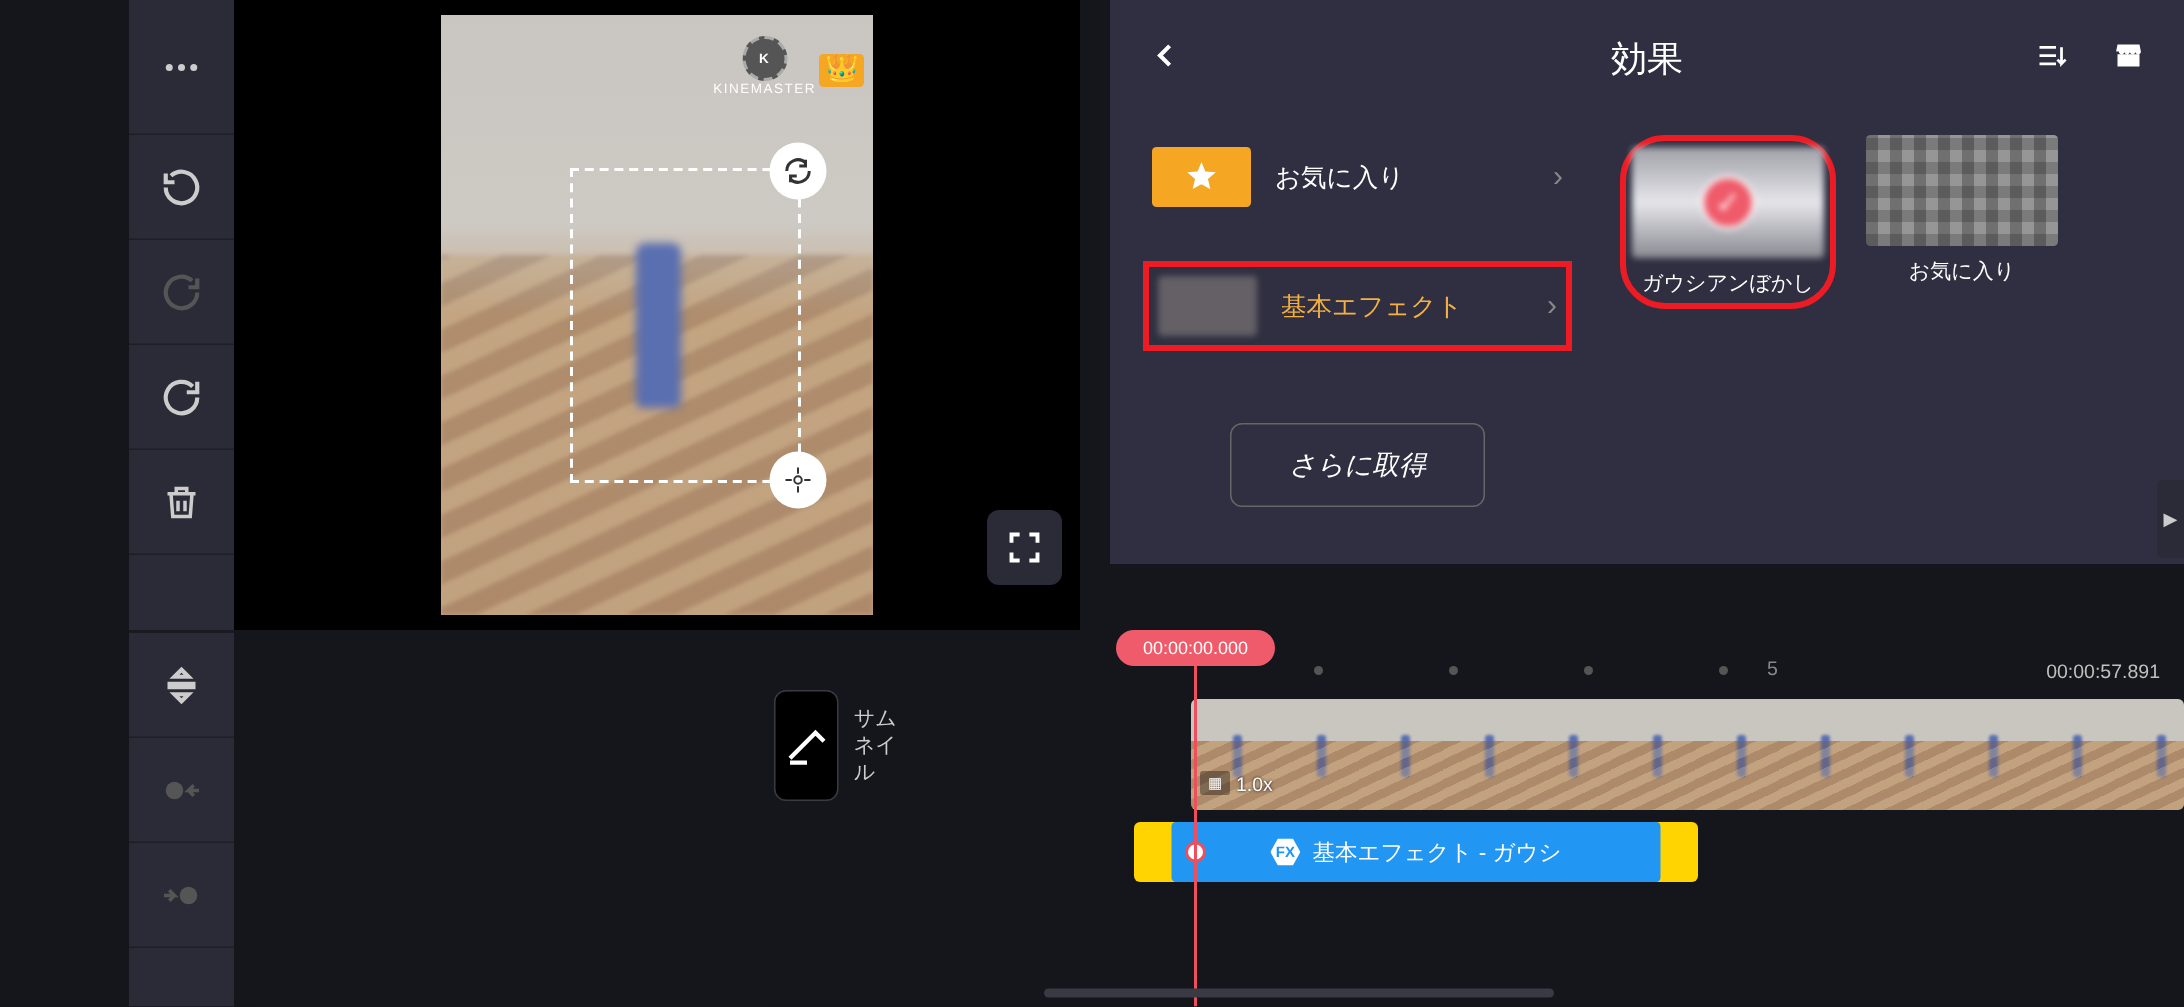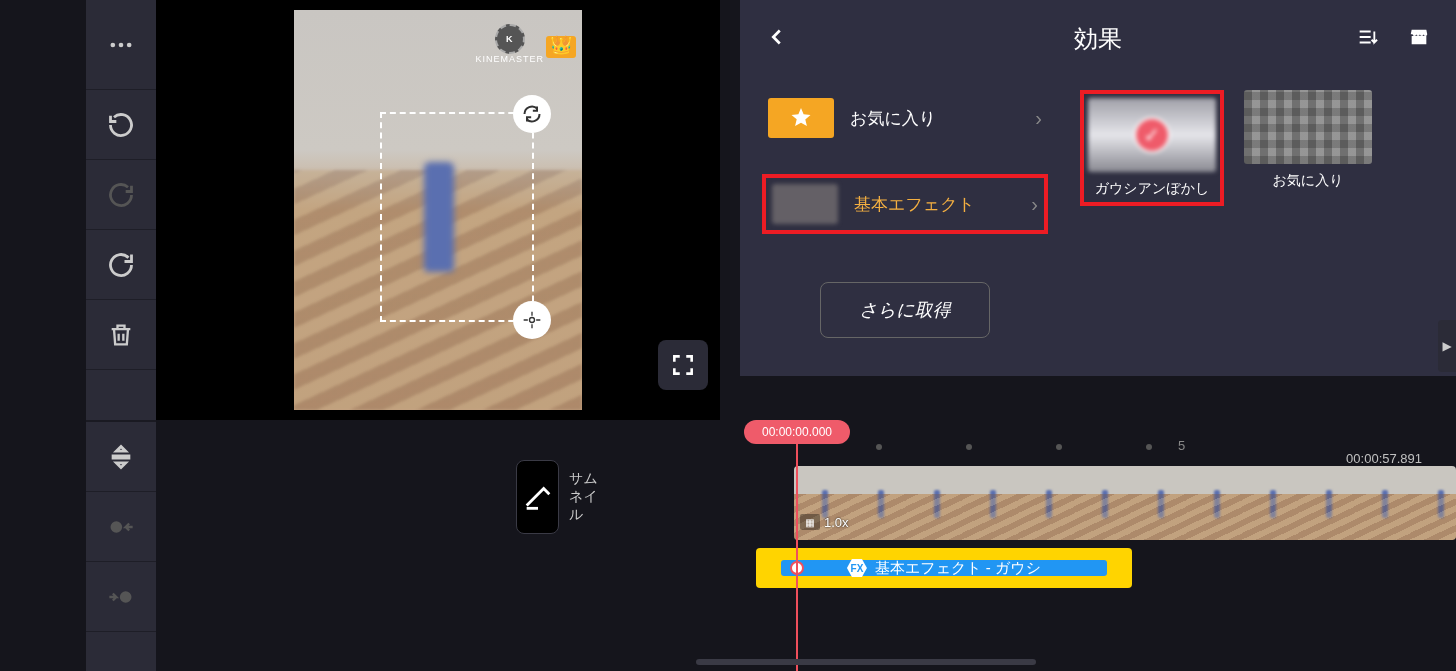--- a/index.html
+++ b/index.html
@@ -36,49 +36,49 @@
 .list { display: flex; flex-direction: column; gap: 30px; padding: 14px 22px; width: 330px; float: left; }
 .item { display: flex; align-items: center; gap: 16px; cursor: pointer; padding: 6px; }
 .item.highlight { border: 4px solid #ed1c24; }
 .thumb-sm { width: 66px; height: 40px; background: #646066; border-radius: 3px; filter: blur(2px); }
 .star-sq { width: 66px; height: 40px; background: #f5a623; border-radius: 3px; display: flex; align-items: center; justify-content: center; color: #fff; }
 .item-label { color: #fff; font-size: 17px; flex: 1; }
 .item-label.sel { color: #f5b041; }
 .chev-r { color: #888; font-size: 20px; }
 .more-btn { margin: 18px auto 0; width: 170px; height: 56px; border: 1px solid #666; border-radius: 8px; display: flex; align-items: center; justify-content: center; color: #fff; font-size: 18px; cursor: pointer; font-style: italic; }
 .grid { position: absolute; left: 340px; top: 90px; display: flex; gap: 20px; flex-wrap: wrap; }
-.tile { display: flex; flex-direction: column; align-items: center; gap: 8px; cursor: pointer; }
+.tile { display: flex; flex-direction: column; align-items: center; gap: 8px; cursor: pointer; border-radius: 30px; }
 .tile.highlight { padding: 4px; border: 4px solid #ed1c24; }
 .tile-img { width: 128px; height: 74px; background: linear-gradient(180deg, #a0a0a8 0%, #e5e5ea 50%, #8a8a92 100%); border-radius: 3px; position: relative; }
 .tile-img.blur { filter: blur(2px); }
 .tile-img.mosaic { background: repeating-linear-gradient(0deg, #999 0 8px, #bbb 8px 16px), repeating-linear-gradient(90deg, #999 0 8px, #ccc 8px 16px); background-blend-mode: multiply; }
 .check { position: absolute; left: 50%; top: 50%; transform: translate(-50%, -50%); width: 36px; height: 36px; background: #ef5b6a; border-radius: 50%; display: flex; align-items: center; justify-content: center; color: #fff; font-size: 20px; border: 2px solid #fff; }
 .tile-label { color: #fff; font-size: 14px; }
 
 
 .tl-side { position: absolute; left: 86px; top: 420px; width: 70px; height: 251px; background: #2b2b37; display: flex; flex-direction: column; border-top: 2px solid #1a1a22; }
 .tl-area { position: absolute; left: 156px; top: 420px; right: 0; height: 251px; background: #15151c; }
 .thumb-tool { position: absolute; left: 360px; top: 40px; width: 94px; display: flex; flex-direction: row; align-items: center; gap: 10px; }
 .thumb-btn { width: 74px; height: 74px; background: #000; border: 1px solid #3a3a45; border-radius: 8px; display: flex; align-items: center; justify-content: center; color: #fff; cursor: pointer; }
 .thumb-cap { color: #ccc; font-size: 14px; }
 .ruler { position: absolute; left: 0; top: 14px; right: 0; height: 26px; display: flex; align-items: center; }
 .playhead { position: absolute; left: 640px; top: 8px; bottom: 0; width: 2px; background: #ef4f5c; }
 .ph-pill { position: absolute; left: -52px; top: -8px; width: 106px; height: 24px; background: #ef5b6a; border-radius: 12px; color: #fff; font-size: 12px; display: flex; align-items: center; justify-content: center; }
 .ruler-dot { width: 6px; height: 6px; border-radius: 50%; background: #555; position: absolute; top: 10px; }
 .ruler-num { color: #888; font-size: 13px; position: absolute; top: 4px; }
-.dur-label { position: absolute; right: 34px; top: 6px; color: #c0c0c0; font-size: 13px; margin-top: 11px; }
+.dur-label { position: absolute; right: 16px; top: 6px; color: #c0c0c0; font-size: 13px; }
 .track-vid { position: absolute; left: 638px; top: 46px; right: 0; height: 74px; display: flex; border-radius: 4px; overflow: hidden; }
 .vid-fr { flex: 0 0 56px; height: 74px; background: linear-gradient(180deg, #c9c6c0 0 38%, #c4a383 38% 100%); position: relative; }
 .vid-fr::before { content:''; position:absolute; left:50%; top:32%; width:6px; height:28px; background:#5a6fb0; border-radius:2px; filter:blur(1px); }
 .vid-fr::after { content:''; position:absolute; left:0; top:38%; right:0; bottom:0; background: repeating-linear-gradient(-25deg, rgba(120,80,50,.3) 0 6px, rgba(190,160,120,.4) 6px 12px); }
 .vid-badge { position: absolute; left: 6px; top: 48px; z-index: 3; display: flex; align-items: center; gap: 4px; }
 .vb-icon { width: 20px; height: 16px; background: rgba(0,0,0,.35); border-radius: 2px; display: flex; align-items: center; justify-content: center; color: #fff; font-size: 10px; }
 .vb-spd { color: #fff; font-size: 13px; text-shadow: 0 0 2px #000; }
 .track-fx { position: absolute; left: 600px; top: 128px; width: 376px; height: 40px; background: #ffd400; border-radius: 4px; display: flex; align-items: center; }
-.track-fx-in { margin: 0 25px; flex: 1; height: 16px; background: #2196f3; border-radius: 3px; display: flex; align-items: center; justify-content: center; color: #fff; font-size: 15px; gap: 8px; }
+.track-fx-in { margin: 0 25px; flex: 1; height: 40px; background: #2196f3; border-radius: 3px; display: flex; align-items: center; justify-content: center; color: #fff; font-size: 15px; gap: 8px; }
 .rec-dot { position: absolute; left: 34px; width: 14px; height: 14px; border: 2px solid #ef4f5c; border-radius: 50%; background: #fff; }
 .fx-hex { width: 20px; height: 20px; display: flex; align-items: center; justify-content: center; background: #fff; color: #2196f3; font-size: 10px; font-weight: bold; clip-path: polygon(25% 5%, 75% 5%, 100% 50%, 75% 95%, 25% 95%, 0 50%); }
 .scrollbar { position: absolute; left: 540px; bottom: 6px; width: 340px; height: 6px; background: #3a3a45; border-radius: 3px; }
 
 .side-handle { position: absolute; right: 0; top: 320px; width: 18px; height: 52px; background: #2b2b37; border-radius: 4px 0 0 4px; display: flex; align-items: center; justify-content: center; color: #ccc; font-size: 12px; cursor: pointer; }
 </style>
 </head>
 <body>
 
 <div class="left-sidebar">

